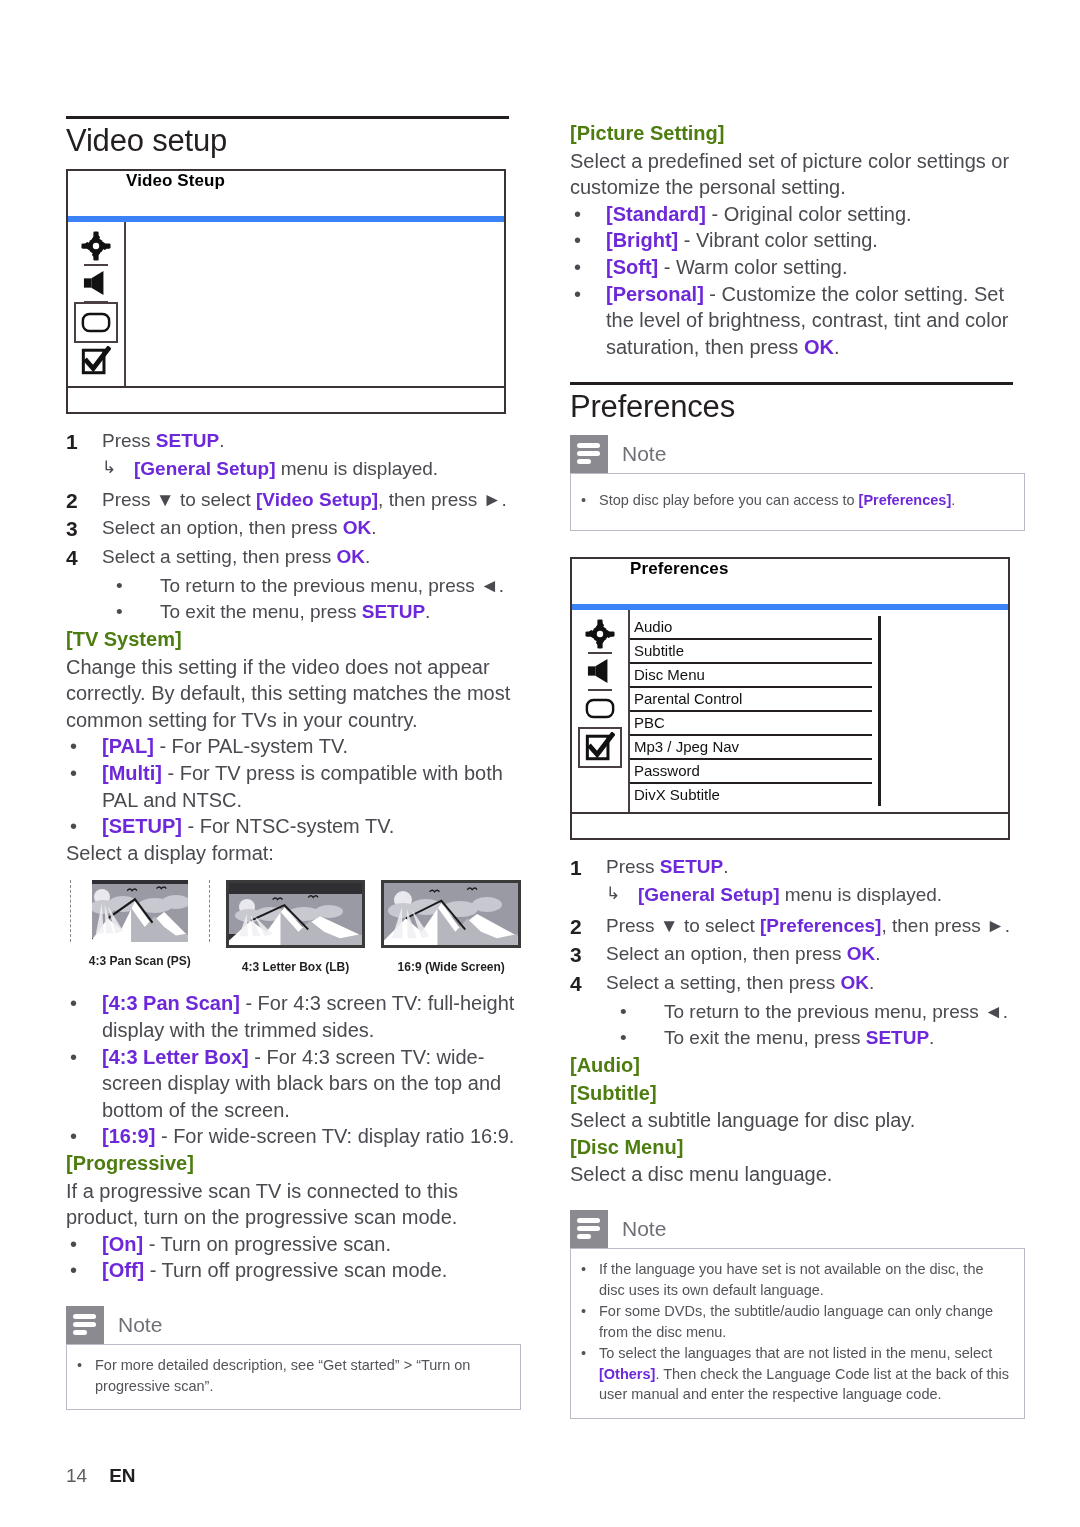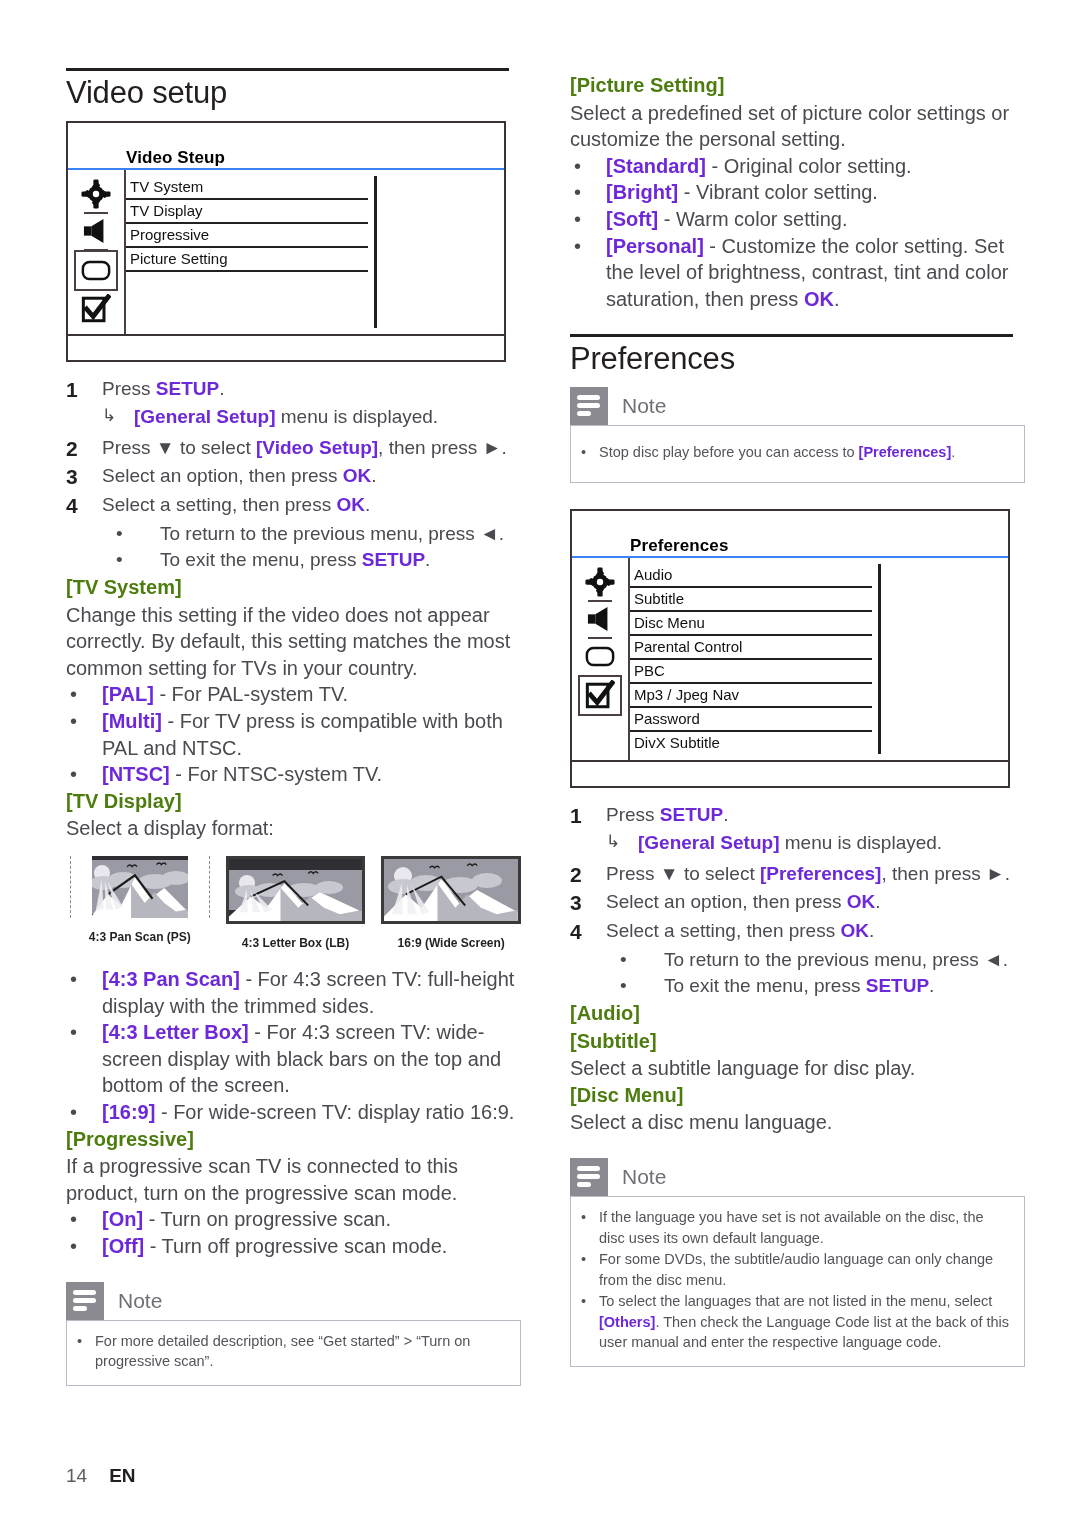--- a/index.html
+++ b/index.html
@@ -1,38 +1,38 @@
 <!DOCTYPE html>
 <html><head>
 <meta charset="utf-8">
 <style>
   html,body{margin:0;padding:0;}
   body{
     width:1080px;height:1527px;background:#ffffff;
     font-family:"Liberation Sans","DejaVu Sans",sans-serif;
     color:#3b3b40;position:relative;overflow:hidden;
   }
-  .page{position:absolute;inset:0;}
+  .page{position:absolute;inset:0;margin-top:48px;}
 
   
   .col{position:absolute;top:0;width:455px;}
   .col-left{left:66px;}
   .col-right{left:570px;}
 
   
   .sec-rule{height:3px;background:#231f20;width:443px;margin:0 0 4px 0;}
   .sec-title{
     font-size:31px;font-weight:400;color:#231f20;
     letter-spacing:-0.2px;margin:0 0 10px 0;line-height:1.15;
   }
 
   
   .osd{border:2px solid #3a3236;background:#fff;width:436px;}
   .osd-title-bar{
-    border-bottom:2px solid #3b82f6;height:45px;display:flex;align-items:flex-end;
+    border-bottom:6px solid #3b82f6;height:45px;display:flex;align-items:flex-start;
   }
   .osd-title{
     font-size:17px;font-weight:bold;color:#000;padding-left:58px;
     font-family:"Liberation Sans",sans-serif;letter-spacing:0.1px;
   }
   .osd-body{display:flex;border-bottom:2px solid #3a3236;}
   .osd-icons{
     width:56px;display:flex;flex-direction:column;align-items:center;
     padding:6px 0 6px 0;border-right:2px solid #4a3f45;flex:none;
   }
@@ -168,27 +168,20 @@
                 <rect x="2" y="2" width="28" height="18" rx="7" fill="none" stroke="#111" stroke-width="2.6"></rect>
               </svg>
           </div>
           <div class="osd-icon">
             <svg width="30" height="30" viewBox="0 0 32 32">
               <rect x="2.5" y="4.5" width="22" height="24" fill="none" stroke="#111" stroke-width="3.2"></rect>
               <path d="M6 16 L13 24 L29 3" fill="none" stroke="#111" stroke-width="5.2" stroke-linecap="square"></path>
             </svg>
           </div>
         </div>
-        <div class="osd-list">
-          <div class="osd-item">TV System</div>
-          <div class="osd-item">TV Display</div>
-          <div class="osd-item">Progressive</div>
-          <div class="osd-item last">Picture Setting</div>
-          <div class="osd-filler"></div>
-        </div>
       </div>
       <div class="osd-foot"></div>
     </div>
 
     <div class="steps">
       <div class="step">
         <div class="step-num">1</div>
         <div class="step-txt">Press <b>SETUP</b>.</div>
       </div>
       <div class="sub-arrow">
@@ -223,25 +216,24 @@
       <li>
           <span class="dot">•</span>
           <span class="txt"><b>[PAL]</b><span> - For PAL-system TV.</span></span>
         </li>
       <li>
           <span class="dot">•</span>
           <span class="txt"><b>[Multi]</b><span> - For TV press is compatible with both PAL and NTSC.</span></span>
         </li>
       <li>
           <span class="dot">•</span>
-          <span class="txt"><b>[NTSC]</b><span> - For NTSC-system TV.</span></span>
+          <span class="txt"><b>[SETUP]</b><span> - For NTSC-system TV.</span></span>
         </li>
     </ul>
 
-    <div class="h-bracket">[TV Display]</div>
     <div class="para">Select a display format:</div>
 
     <div class="figrow">
 
       <div class="fig fig1">
         <div class="frame">
           <div class="side-white" style="left:0;width:22px;"></div>
           <div class="side-white" style="right:0;width:22px;"></div>
           <div style="position:absolute;left:22px;right:22px;top:0;bottom:0;overflow:hidden;background:#9a9aa4;">
             <div class="bar-black" style="top:0;height:4px;"></div>

